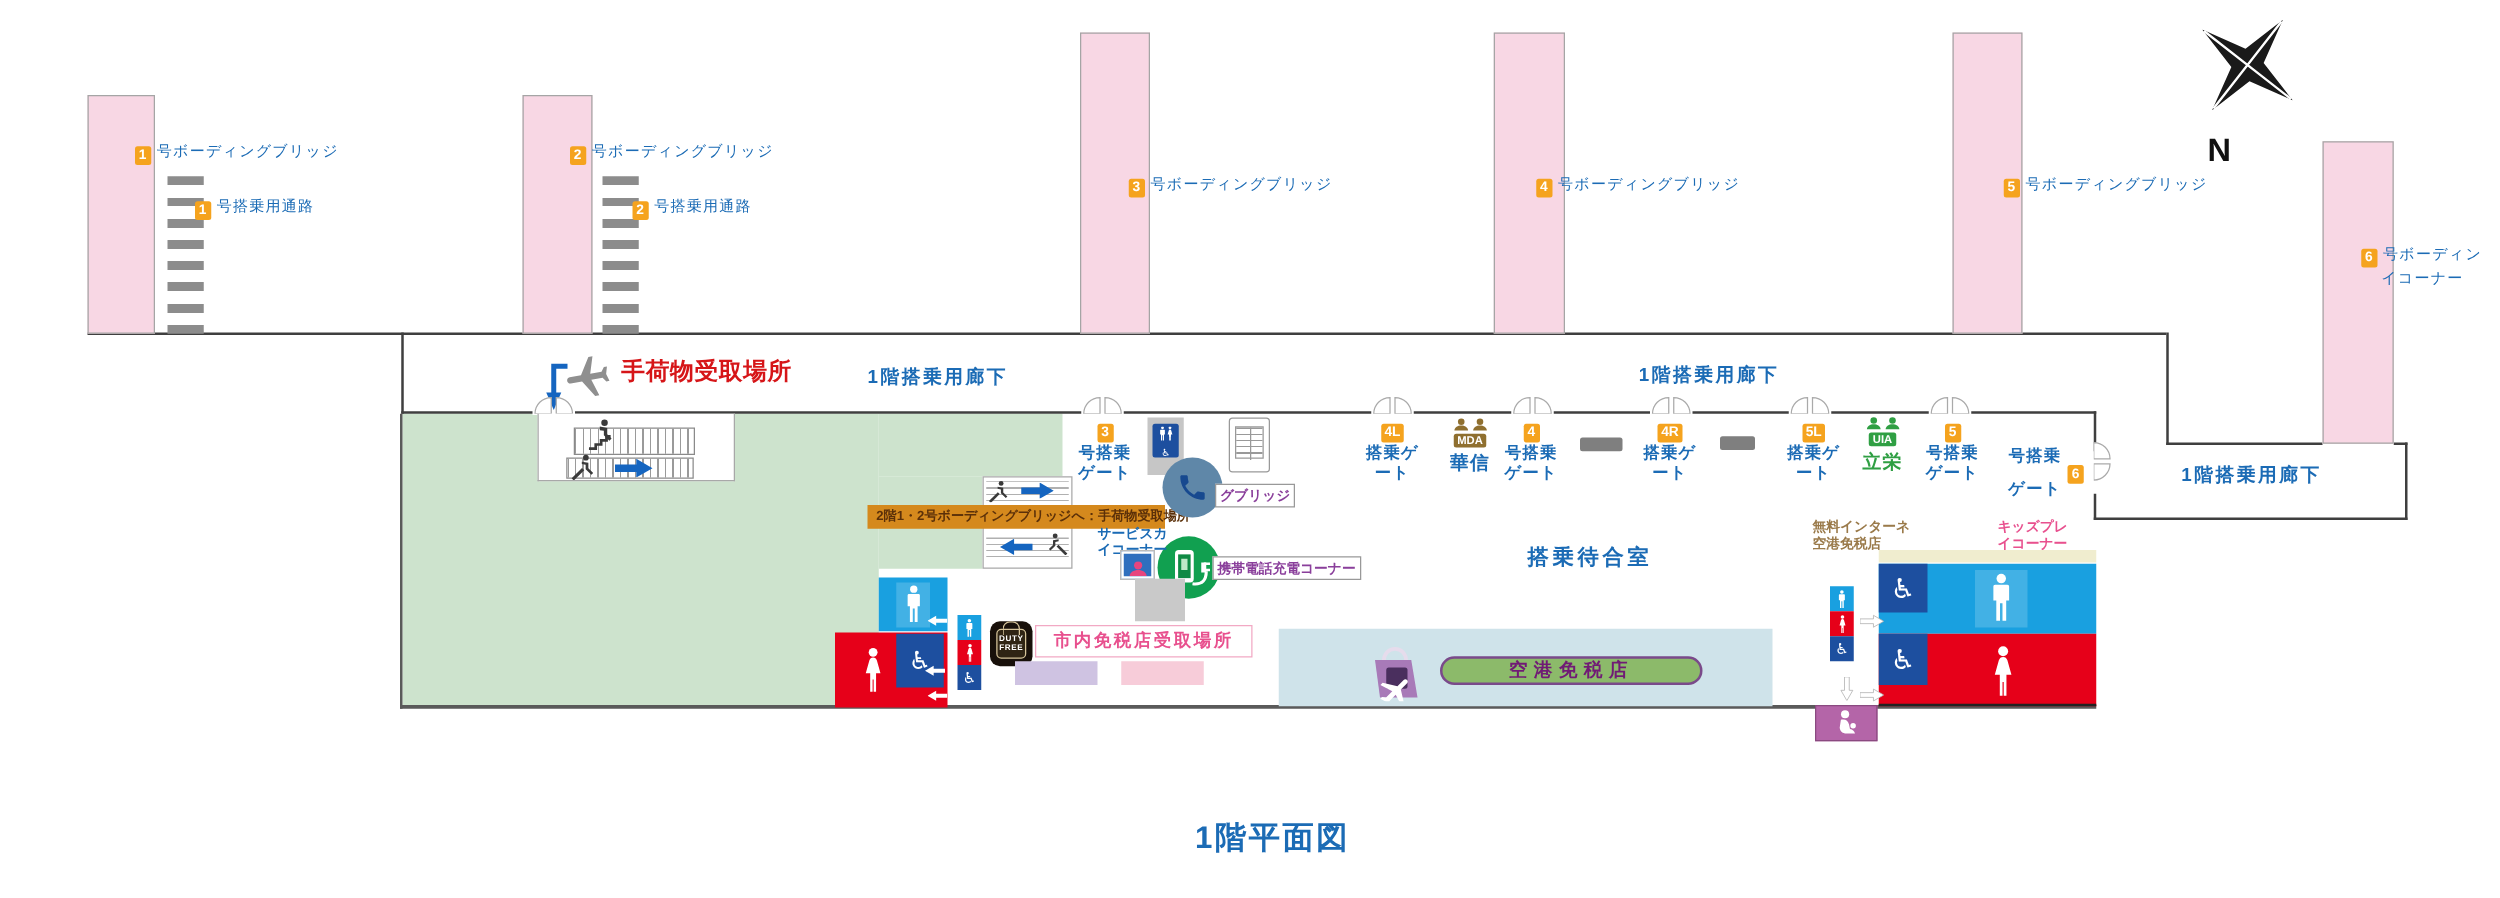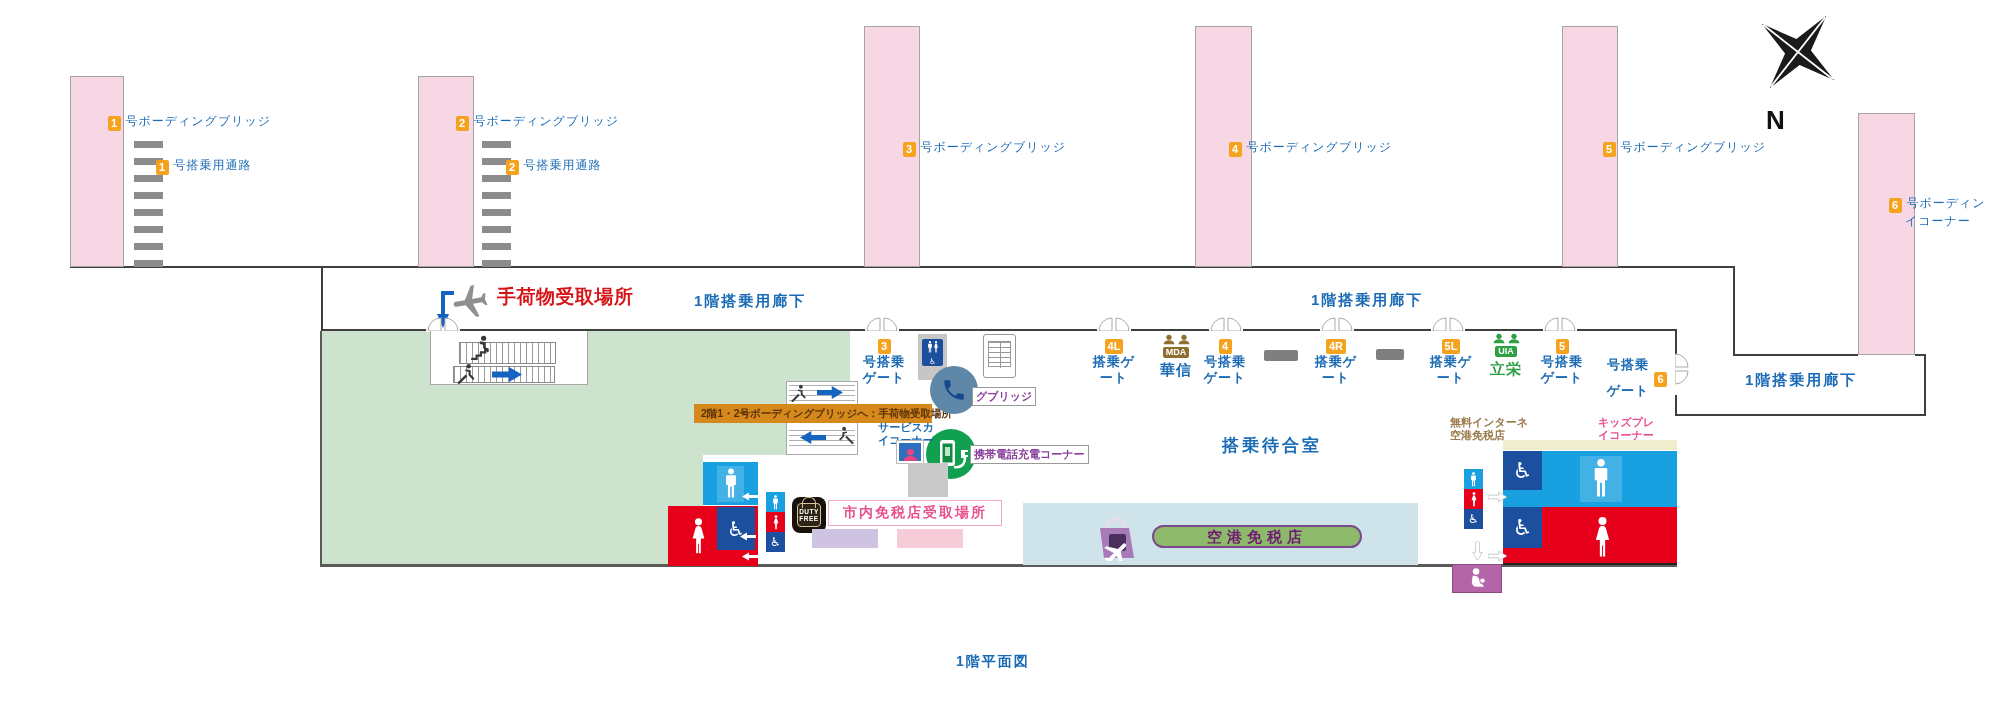--- a/index.html
+++ b/index.html
@@ -40,21 +40,21 @@
   .toilet{position:absolute; display:flex; align-items:center; justify-content:center;}
   .stack{position:absolute; width:19px;}
   .stack .cell{width:19px; height:20px; display:flex; align-items:center; justify-content:center; color:#fff;}
   .wc{font-size:20px; color:#fff; line-height:1;}
   .banner{position:absolute; background:var(--banner-orange); color:#5b3009; font-weight:bold;
     font-size:10.5px; line-height:19px; white-space:nowrap; padding:0 4px 0 4px; display:flex; align-items:center; gap:3px;}
   .smalltext2{position:absolute; font-size:11px; line-height:12.5px; font-weight:bold; white-space:nowrap;}
   .door{position:absolute;}
   .gap{position:absolute; background:#fff;}
   .compassN{position:absolute; font-size:26px; font-weight:bold; color:#111;}
-  .ptitle{position:absolute; color:var(--accent-blue); font-size:14px; font-weight:bold; letter-spacing:2px;}
+  .ptitle{position:absolute; color:var(--accent-blue); font-size:25px; font-weight:bold; letter-spacing:2px;}
   .dutyfree{position:absolute; width:34px; height:36px; background:#18100a; border-radius:8px;
     display:flex; align-items:center; justify-content:center;}
   .df-bag{width:24px; height:24px; background:#2f2414; border:1.5px solid #d6c49a; border-radius:4px;
     display:flex; flex-direction:column; align-items:center; justify-content:center; position:relative;}
   .df-bag:before{content:""; position:absolute; top:-7px; width:12px; height:10px;
     border:1.5px solid #d6c49a; border-bottom:none; border-radius:6px 6px 0 0;}
   .df-bag span{color:#fff; font-size:6.5px; font-weight:bold; line-height:7.5px; letter-spacing:.5px;}
   .pill{position:absolute; background:var(--dutyfree-green); border:2px solid #7a4a8a; border-radius:12px;
     color:#701a75; font-weight:bold; font-size:15px; letter-spacing:5px; text-align:center;}
   .citybox{position:absolute; background:#fff; border:1.5px solid #f2a9c4; color:var(--pink-text);

